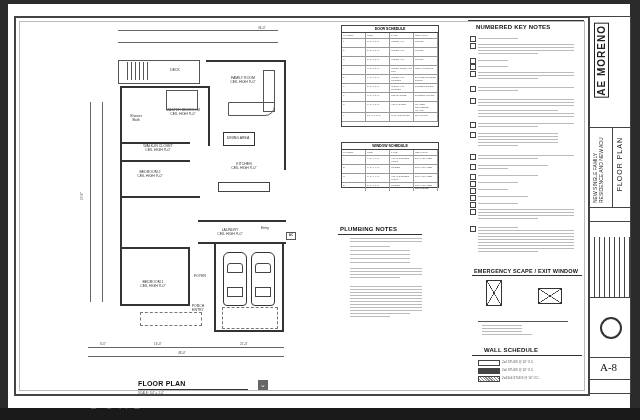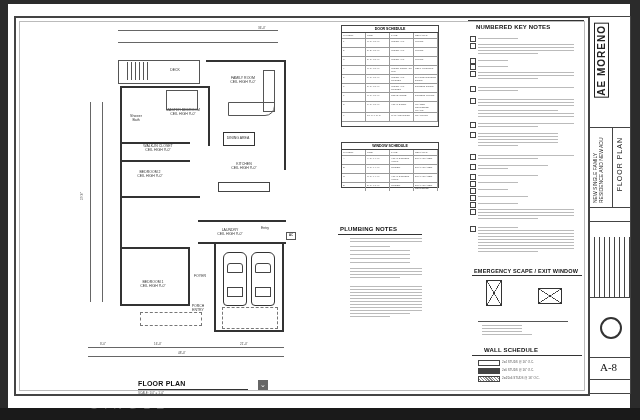--- a/index.html
+++ b/index.html
@@ -369,13 +369,13 @@
     <div class="tb-cell" style="top:280px;height:60px;">
       <div style="position:absolute;left:10px;top:20px;width:18px;height:18px;border-radius:50%;border:2px solid #333;"></div>
     </div>
     <div class="tb-cell" style="top:340px;height:22px;">
       <div style="position:absolute;left:10px;top:4px;font-family:'Liberation Serif',serif;font-size:11px;color:#111;">A-8</div>
     </div>
   </div>
 </div>
 
 <div class="bottom-band"></div>
-<div class="watermark">SINGLE</div>
+<div class="watermark">DUAL</div>
 
 </body></html>

